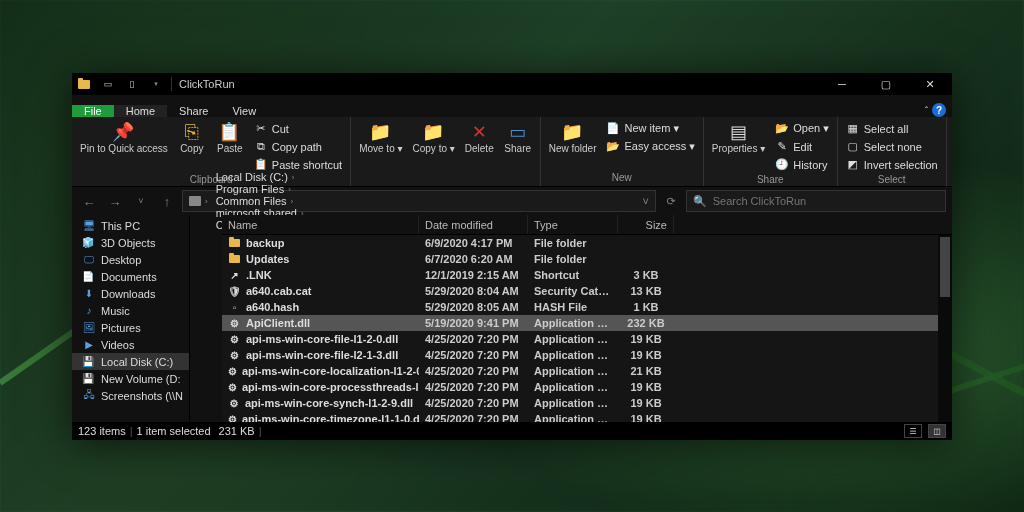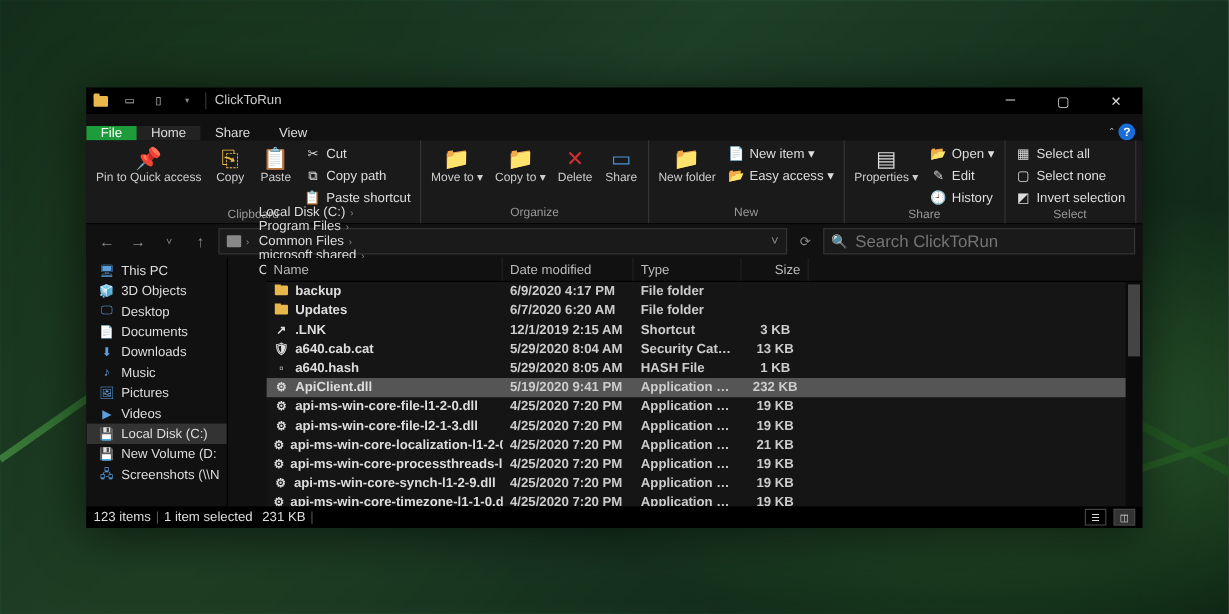--- a/index.html
+++ b/index.html
@@ -38,21 +38,21 @@
   .rstack .row { display:flex; align-items:center; gap:4px; font-size:10px; color:#ccc; height:17px; }
   .rstack .ico2 { width:14px; text-align:center; font-size:11px; }
   .addrbar { height:28px; background:#111; display:flex; align-items:center; padding:2px 6px; gap:4px; }
   .navbtn { width:22px; height:22px; display:flex; align-items:center; justify-content:center; color:#888; font-size:13px; }
   .addrbox { flex:1; height:22px; background:#1a1a1a; border:1px solid #333; display:flex; align-items:center; padding:0 2px; }
   .addrbox .crumb { padding:0 4px; font-size:11px; color:#ddd; display:flex; align-items:center; }
   .crumb .sep2 { margin-left:4px; color:#888; font-size:8px; }
   .addrbox .dd { margin-left:auto; color:#888; padding:0 4px; }
   .refresh { width:22px; text-align:center; color:#888; }
   .searchbox { width:260px; height:22px; background:#1a1a1a; border:1px solid #333; display:flex; align-items:center; padding:0 6px; gap:6px; }
-  .searchbox input { background:transparent; border:0; outline:0; flex:1; color:#ccc; font-size:14px; }
+  .searchbox input { background:transparent; border:0; outline:0; flex:1; color:#ccc; font-size:11px; }
   .body { flex:1; display:flex; overflow:hidden; }
   .sidebar { width:118px; background:#111; border-right:1px solid #000; overflow:hidden; padding-top:2px; }
   .side-item { display:flex; align-items:center; gap:5px; height:17px; padding:0 6px 0 10px; font-size:11px; white-space:nowrap; overflow:hidden; }
   .side-item.sel { background:#333; }
   .side-ico { width:14px; text-align:center; font-size:10px; }
   .filepane { flex:1; display:flex; flex-direction:column; background:#151515; position:relative;margin-left:32px; }
   .cols { height:20px; background:#111; display:flex; border-bottom:1px solid #000; }
   .col { padding:0 6px; font-size:11px; color:#bbb; display:flex; align-items:center; border-right:1px solid #222; }
   .c-name{width:197px}.c-date{width:109px}.c-type{width:90px}.c-size{width:56px;justify-content:flex-end}
   .files { flex:1; overflow:hidden;font-weight:bold; }
@@ -155,21 +155,20 @@
           </div>
         <div class="rbtn">
             <div class="ico" style="color:#d03030">✕</div>
             <div class="txt">Delete</div>
           </div>
         <div class="rbtn">
             <div class="ico" style="color:#4a90d0">▭</div>
             <div class="txt">Share</div>
           </div>
       </div>
-      <div class="label">Organize</div>
     </div>
     <div class="rgroup">
       <div class="items">
         <div class="rbtn">
             <div class="ico" style="color:#e8b84a">📁</div>
             <div class="txt">New
 folder</div>
           </div>
         <div class="rstack">
           <div class="row">

